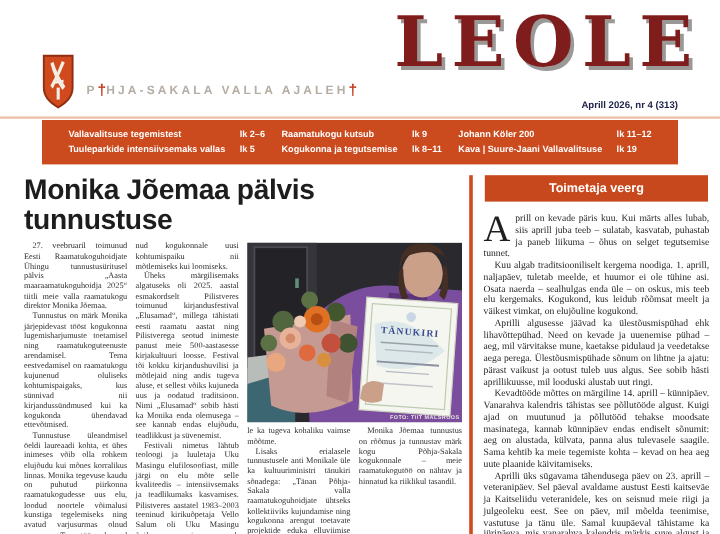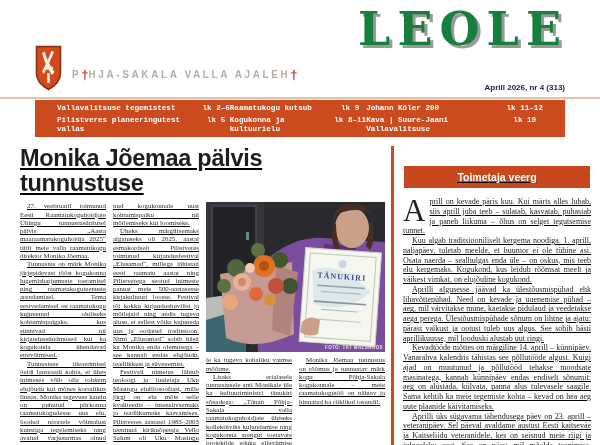--- a/index.html
+++ b/index.html
@@ -6,54 +6,54 @@
   body{width:600px;height:445px;background:#fff;overflow:hidden;
        font-family:"Liberation Sans",sans-serif;-webkit-font-smoothing:antialiased;}
   .page{position:relative;width:600px;height:445px;overflow:hidden;background:#fff;}
 
   
   .masthead{position:relative;height:97px;}
   .arms{position:absolute;left:35px;top:45px;width:27px;height:46px;}
   .tagline{position:absolute;left:72px;top:66px;font-size:10px;font-weight:bold;
            letter-spacing:2.6px;color:#b6ada4;white-space:nowrap;}
   .tagline .sword{color:#c23a20;font-size:13px;letter-spacing:normal;position:relative;top:1px;}
-  .logo{position:absolute;right:32px;top:6px;font-family:"DejaVu Serif",serif;font-weight:bold;
-        font-size:46px;line-height:1;color:#15803d;letter-spacing:7px;
+  .logo{position:absolute;right:16px;top:6px;font-family:"DejaVu Serif",serif;font-weight:bold;
+        font-size:58px;line-height:1;color:#7f1d1d;letter-spacing:7px;
         text-shadow:3px 3px 0 rgba(130,128,125,.8);}
   .issue{position:absolute;right:35px;top:83px;font-size:8px;font-weight:bold;color:#20224a;}
   .mast-rule{height:2px;background:#edc0ab;margin:0;}
 
   
   .indexbar{margin:1px 35px 0 35px;background:#cb4a1e;color:#fff;display:flex;
             justify-content:space-between;align-items:center;padding:6px 22px;height:25px;}
   .ixgroup{display:grid;grid-template-columns:auto auto;column-gap:12px;row-gap:4px;
-           font-size:7.6px;font-weight:bold;line-height:1.1;font-family:Liberation Mono, monospace;}
-  .ixgroup .pg{white-space:nowrap;text-align:center;}
+           font-size:7.6px;font-weight:bold;line-height:1.1;}
+  .ixgroup .pg{white-space:nowrap;}
 
   
-  .main{display:flex;margin:9px 0 0 20px;height:300px;text-decoration:underline;}
+  .main{display:flex;margin:9px 0 0 20px;height:300px;}
   .article{width:366px;flex:none;}
   .headline{font-size:23.5px;font-weight:700;color:#1d1d1d;line-height:1.05;
             letter-spacing:-0.3px;margin-bottom:7px;}
   .article-body{display:flex;gap:7px;}
   .acol{width:86px;flex:none;font-family:"Liberation Serif",serif;font-size:6.9px;
         line-height:1.2;text-align:justify;color:#2d2d2d;}
   .acol p{margin:0;text-indent:7px;}
   .acol p.noind{text-indent:0;}
   .rhalf{width:179px;flex:none;}
   .photo{position:relative;width:179px;height:150px;margin-bottom:4px;overflow:hidden;}
   .photo svg{display:block;}
   .credit{position:absolute;right:2px;bottom:2px;font-size:4.5px;color:#e9e4de;
           letter-spacing:.4px;font-weight:bold;}
   .photo-cols{display:flex;gap:7px;}
 
   
   .editor{flex:1;border-left:3px solid #cf4a1e;margin-left:5px;padding:0 9px 0 9px;}
   .editor-head{background:#c7481d;color:#fff;text-align:center;font-weight:bold;
-               font-size:10.5px;padding:5px 0;margin:20px 1px 9px 1px;}
+               font-size:10.5px;padding:5px 0;margin:0 1px 9px 1px;}
   .editor p{font-family:"Liberation Serif",serif;font-size:8px;line-height:1.22;
             text-align:justify;color:#1f1f1f;margin:0;text-indent:9px;}
   .editor p.first{text-indent:0;}
   .editor p.first::first-letter{float:left;font-size:31px;line-height:24px;
             padding:2px 4px 0 0;font-family:"Liberation Serif",serif;}
 </style>
 </head>
 <body>
 
 <div class="page">
@@ -71,27 +71,27 @@
     <div class="tagline"><span>P</span><span class="sword">†</span><span>HJA-SAKALA VALLA AJALEH</span><span class="sword">†</span></div>
     <div class="logo">LEOLE</div>
     <div class="issue">Aprill 2026, nr 4 (313)</div>
   </div>
   <div class="mast-rule"></div>
 
   <div class="indexbar">
     <div class="ixgroup">
       <span>Vallavalitsuse tegemistest</span>
       <span class="pg">lk 2–6</span>
-      <span>Pilistveres planeeringutest vallas</span>
+      <span>Tuuleparkide intensiivsemaks vallas</span>
       <span class="pg">lk 5</span>
     </div>
     <div class="ixgroup">
       <span>Raamatukogu kutsub</span>
       <span class="pg">lk 9</span>
-      <span>Kogukonna ja kultuurielu</span>
+      <span>Kogukonna ja tegutsemise</span>
       <span class="pg">lk 8–11</span>
     </div>
     <div class="ixgroup">
       <span>Johann Köler 200</span>
       <span class="pg">lk 11–12</span>
       <span>Kava | Suure-Jaani Vallavalitsuse</span>
       <span class="pg">lk 19</span>
     </div>
   </div>
 

